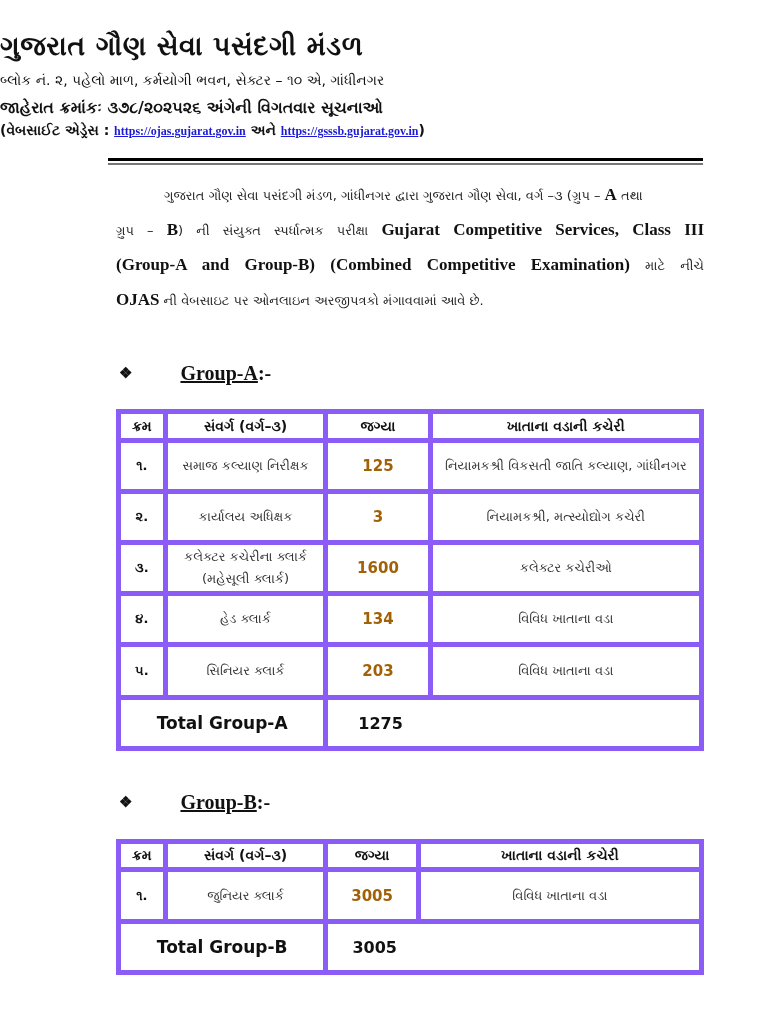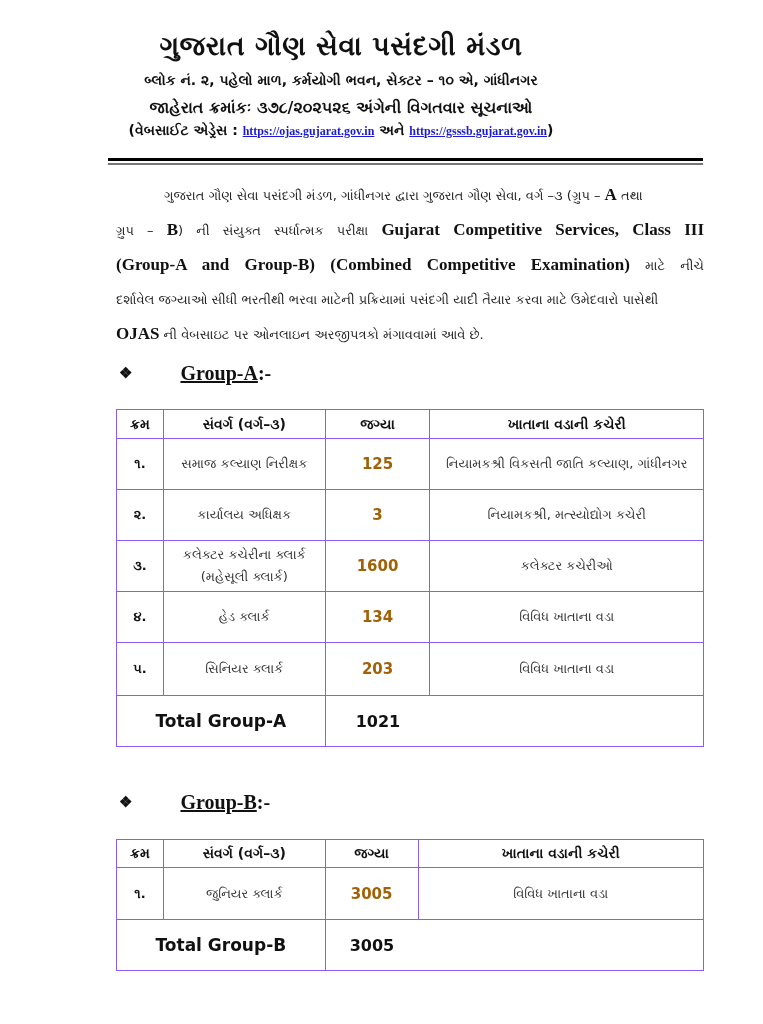--- a/index.html
+++ b/index.html
@@ -1,40 +1,40 @@
 <!DOCTYPE html>
 <html><head>
 <meta charset="utf-8">
 <style>
   html, body { margin: 0; padding: 0; background: #ffffff; }
   body {
     width: 763px; height: 1024px; position: relative; overflow: hidden;
     font-family: "DejaVu Sans", sans-serif; color: #111;
   }
   .abs { position: absolute; }
-  .center { left: 12px; width: 658px; text-align: center; }
+  .center { left: 0; width: 658px; }
   #title { top: 30px; font-size: 27px; font-weight: bold; letter-spacing: 0.5px; }
-  #addr { top: 72px; font-size: 14px; font-weight: bold; }
+  #addr { top: 72px; font-size: 14px; font-weight: normal; }
   #advt { top: 98px; font-size: 16px; font-weight: bold; }
   #web { top: 122px; font-size: 14px; font-weight: bold; }
   #web a { color: #1a1ad6; text-decoration: underline; font-family: "Liberation Serif", serif; font-weight: bold; font-size: 12px; }
   .sep1 { left: 108px; width: 595px; top: 158px; height: 3px; background: #000; }
   .sep2 { left: 108px; width: 595px; top: 163px; height: 2px; background: #777; }
 
   .para { left: 116px; width: 588px; font-size: 13px; line-height: 34px; color: #222; }
   .para b { font-family: "Liberation Serif", serif; font-size: 17px; color: #111; }
   .p-line { white-space: nowrap; }
   .justify { text-align: justify; text-align-last: justify; }
 
   .grp-head { left: 119px; font-family: "Liberation Serif", serif; font-weight: bold; font-size: 20px; }
   .grp-head .diamond { font-size: 15px; margin-right: 8px; vertical-align: 2px; }
   .grp-head .lbl { text-decoration: underline; margin-left: 40px; }
 
   table { position: absolute; border-collapse: collapse; left: 116px; width: 588px; }
-  td, th { border: 1px solid #8b5cf6; text-align: center; vertical-align: middle; padding: 0; margin-top: 45px; }
+  td, th { border: 5px solid #8b5cf6; text-align: center; vertical-align: middle; padding: 0; margin-top: 45px; }
   th { font-size: 14px; font-weight: bold; color: #111; }
   td { font-size: 13px; color: #333; }
   td.num { font-weight: bold; font-family: "DejaVu Sans", sans-serif; font-size: 15px; color: #a16207; }
   td.sr { font-weight: bold; color: #111; }
   td.tot-lbl { font-weight: bold; font-size: 17px; color: #111; }
   td.tot-val { font-weight: bold; font-size: 16px; color: #111; text-align: left; padding-left: 30px; }
 </style>
 </head>
 <body>
 
@@ -52,23 +52,20 @@
 
 <div class="abs para" style="top:178px;">
   <div class="p-line" style="padding-left:48px;">
     <span>ગુજરાત ગૌણ સેવા પસંદગી મંડળ, ગાંધીનગર દ્વારા ગુજરાત ગૌણ સેવા, વર્ગ –૩ (ગ્રુપ –</span> <b>A</b> <span>તથા</span>
   </div>
   <div class="p-line justify">
     <span>ગ્રુપ –</span> <b>B</b><span>) ની સંયુક્ત સ્પર્ધાત્મક પરીક્ષા</span> <b>Gujarat Competitive Services, Class III</b>
   </div>
   <div class="p-line justify">
     <b>(Group-A and Group-B) (Combined Competitive Examination)</b> <span>માટે નીચે</span>
-  </div>
-  <div class="p-line">
-    <span>દર્શાવેલ જગ્યાઓ સીધી ભરતીથી ભરવા માટેની પ્રક્રિયામાં પસંદગી યાદી તૈયાર કરવા માટે ઉમેદવારો પાસેથી</span>
   </div>
   <div class="p-line">
     <b>OJAS</b> <span>ની વેબસાઇટ પર ઓનલાઇન અરજીપત્રકો મંગાવવામાં આવે છે.</span>
   </div>
 </div>
 
 <div class="abs grp-head" style="top:362px;">
   <span class="diamond">❖</span><span class="lbl">Group-A</span><span>:-</span>
 </div>
 
@@ -114,21 +111,21 @@
     <td>વિવિધ ખાતાના વડા</td>
   </tr>
   <tr style="height:53px;">
     <td class="sr">૫.</td>
     <td>સિનિયર ક્લાર્ક</td>
     <td class="num">203</td>
     <td>વિવિધ ખાતાના વડા</td>
   </tr>
   <tr style="height:51px;">
     <td colspan="2" class="tot-lbl">Total Group-A</td>
-    <td colspan="2" class="tot-val">1021</td>
+    <td colspan="2" class="tot-val">1275</td>
   </tr>
 </tbody>
   </table>
 
 <div class="abs grp-head" style="top:791px;">
   <span class="diamond">❖</span><span class="lbl">Group-B</span><span>:-</span>
 </div>
 
 <table style="top:839px;">
   <colgroup>

